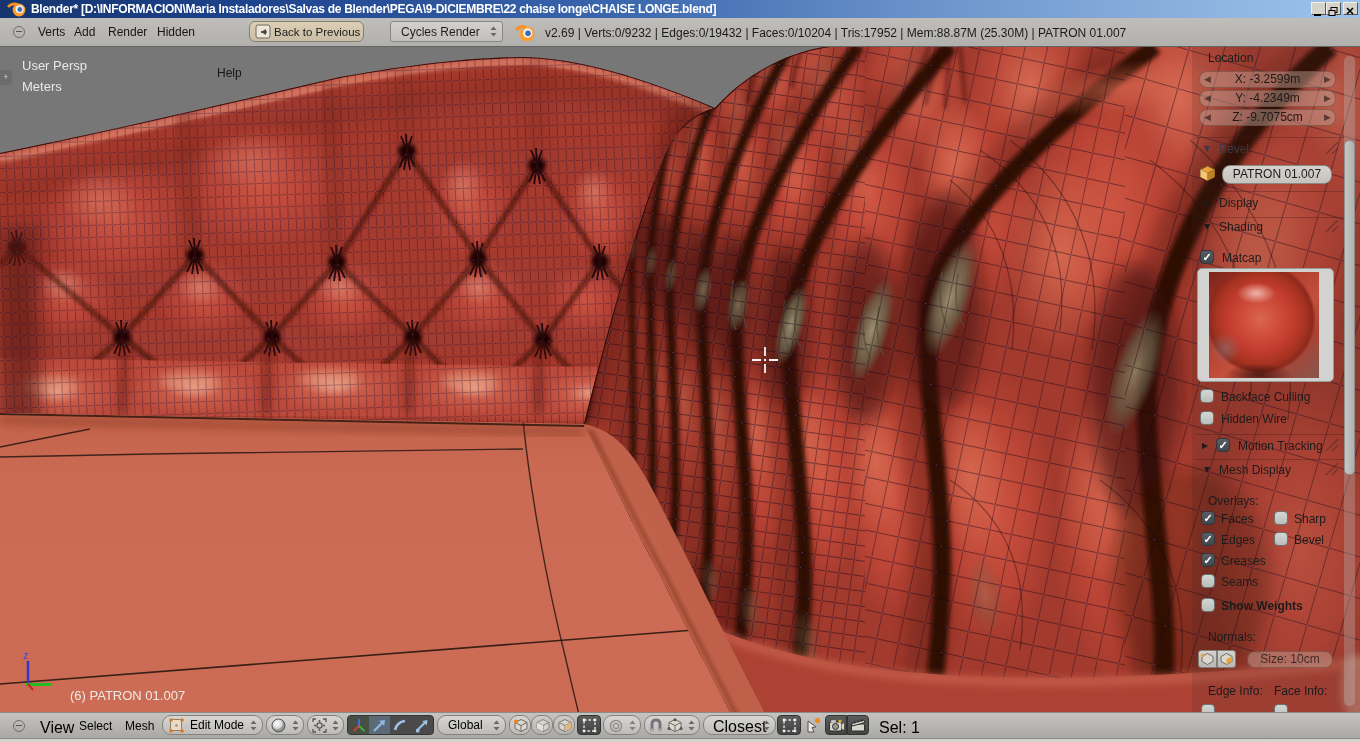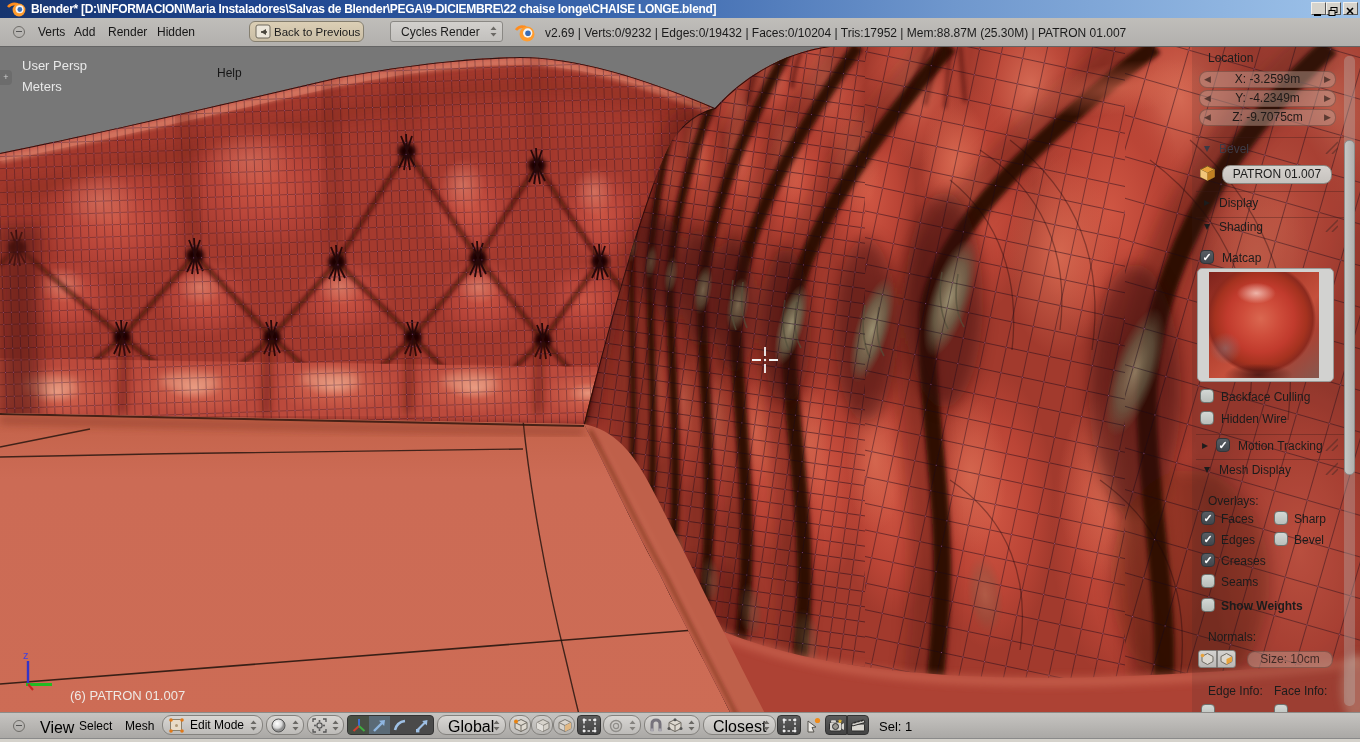--- a/index.html
+++ b/index.html
@@ -520,21 +520,21 @@
       <path d="M2 12 Q4 4 12 3" stroke="#9fc0e4" stroke-width="2.6" fill="none"></path>
     </svg>
   <svg style="position:absolute;left:66px;top:2px;" width="16" height="15" viewBox="0 0 16 15">
       <path d="M3 12.5 L11 4.5" stroke="#9fc0e4" stroke-width="2.2"></path>
       <rect x="2" y="11" width="3.4" height="3.4" fill="#9fc0e4"></rect>
       <path d="M13.5 2 L12.8 7.4 L8.2 3 Z" fill="#9fc0e4"></path>
     </svg>
 </div>
 
 <div class="abs bbtn" style="left:437px;width:69px;">
-  <span style="position:absolute;left:10px;top:2px;font-size:16px;">Global</span>
+  <span style="position:absolute;left:10px;top:2px;font-size:12px;">Global</span>
   <svg style="position:absolute;right:4px;top:3px;" width="9" height="13" viewBox="0 0 9 13">
       <path d="M1.5 5 L4.5 1.5 L7.5 5 Z M1.5 8 L4.5 11.5 L7.5 8 Z" fill="#6b6965"></path>
     </svg>
 </div>
 
 <div class="abs bbtn" style="left:509px;width:22px;">
     <svg style="position:absolute;left:3px;top:2px;" width="16" height="15" viewBox="0 0 16 15">
       <path d="M8 1.5 L14 4.5 L14 10.5 L8 13.5 L2 10.5 L2 4.5 Z" fill="#ded9d0" stroke="#6f6b63"></path>
       <path d="M2 4.5 L8 7.5 L14 4.5 M8 7.5 L8 13.5" stroke="#6f6b63" fill="none"></path>
       <circle cx="3" cy="3.5" r="2" fill="#e8820f"></circle>
@@ -625,21 +625,21 @@
     </svg>
   </div>
 
 <div class="abs bdark" style="left:847px;width:22px;border-radius:0 4px 4px 0;">
     <svg style="position:absolute;left:2px;top:2px;" width="17" height="15" viewBox="0 0 17 15">
       <rect x="1.5" y="6" width="13" height="7" rx="1" fill="#d8d5cf" stroke="#2e2e2e"></rect>
       <path d="M1.5 5.5 L14 2 L15 4.5 L2.5 8 Z" fill="#d8d5cf" stroke="#2e2e2e"></path>
       <path d="M4 4.8 L6 4.2 M7.5 3.8 L9.5 3.2 M11 2.9 L13 2.3" stroke="#2e2e2e" stroke-width="1.6"></path>
     </svg>
   </div>
-<div class="abs" style="left:879px;top:719px;font-size:13px;">Sel: 1</div>
+<div class="abs" style="left:879px;top:719px;font-size:16px;">Sel: 1</div>
 
 <div class="abs" id="npanel" style="overflow:hidden;">
   <div class="plabel phead" style="left:12px;top:4px;">Location</div>
   <div class="slider" style="top:24px;">X: -3.2599m<span style="position:absolute;left:4px;top:0;color:rgba(40,25,20,0.65);font-size:9px;">◀</span><span style="position:absolute;right:4px;top:0;color:rgba(40,25,20,0.65);font-size:9px;">▶</span></div>
   <div class="slider" style="top:43px;">Y: -4.2349m<span style="position:absolute;left:4px;top:0;color:rgba(40,25,20,0.65);font-size:9px;">◀</span><span style="position:absolute;right:4px;top:0;color:rgba(40,25,20,0.65);font-size:9px;">▶</span></div>
   <div class="slider" style="top:62px;">Z: -9.7075cm<span style="position:absolute;left:4px;top:0;color:rgba(40,25,20,0.65);font-size:9px;">◀</span><span style="position:absolute;right:4px;top:0;color:rgba(40,25,20,0.65);font-size:9px;">▶</span></div>
   <div class="sep" style="top:90px;"></div>
   <div class="plabel" style="left:8px;top:94px;color:#3c3944;">▾</div>
   <div class="plabel" style="left:23px;top:95px;color:#3e3b45;">Bevel</div>
   <svg class="abs" style="left:2px;top:117px;" width="19" height="19" viewBox="0 0 19 19">

